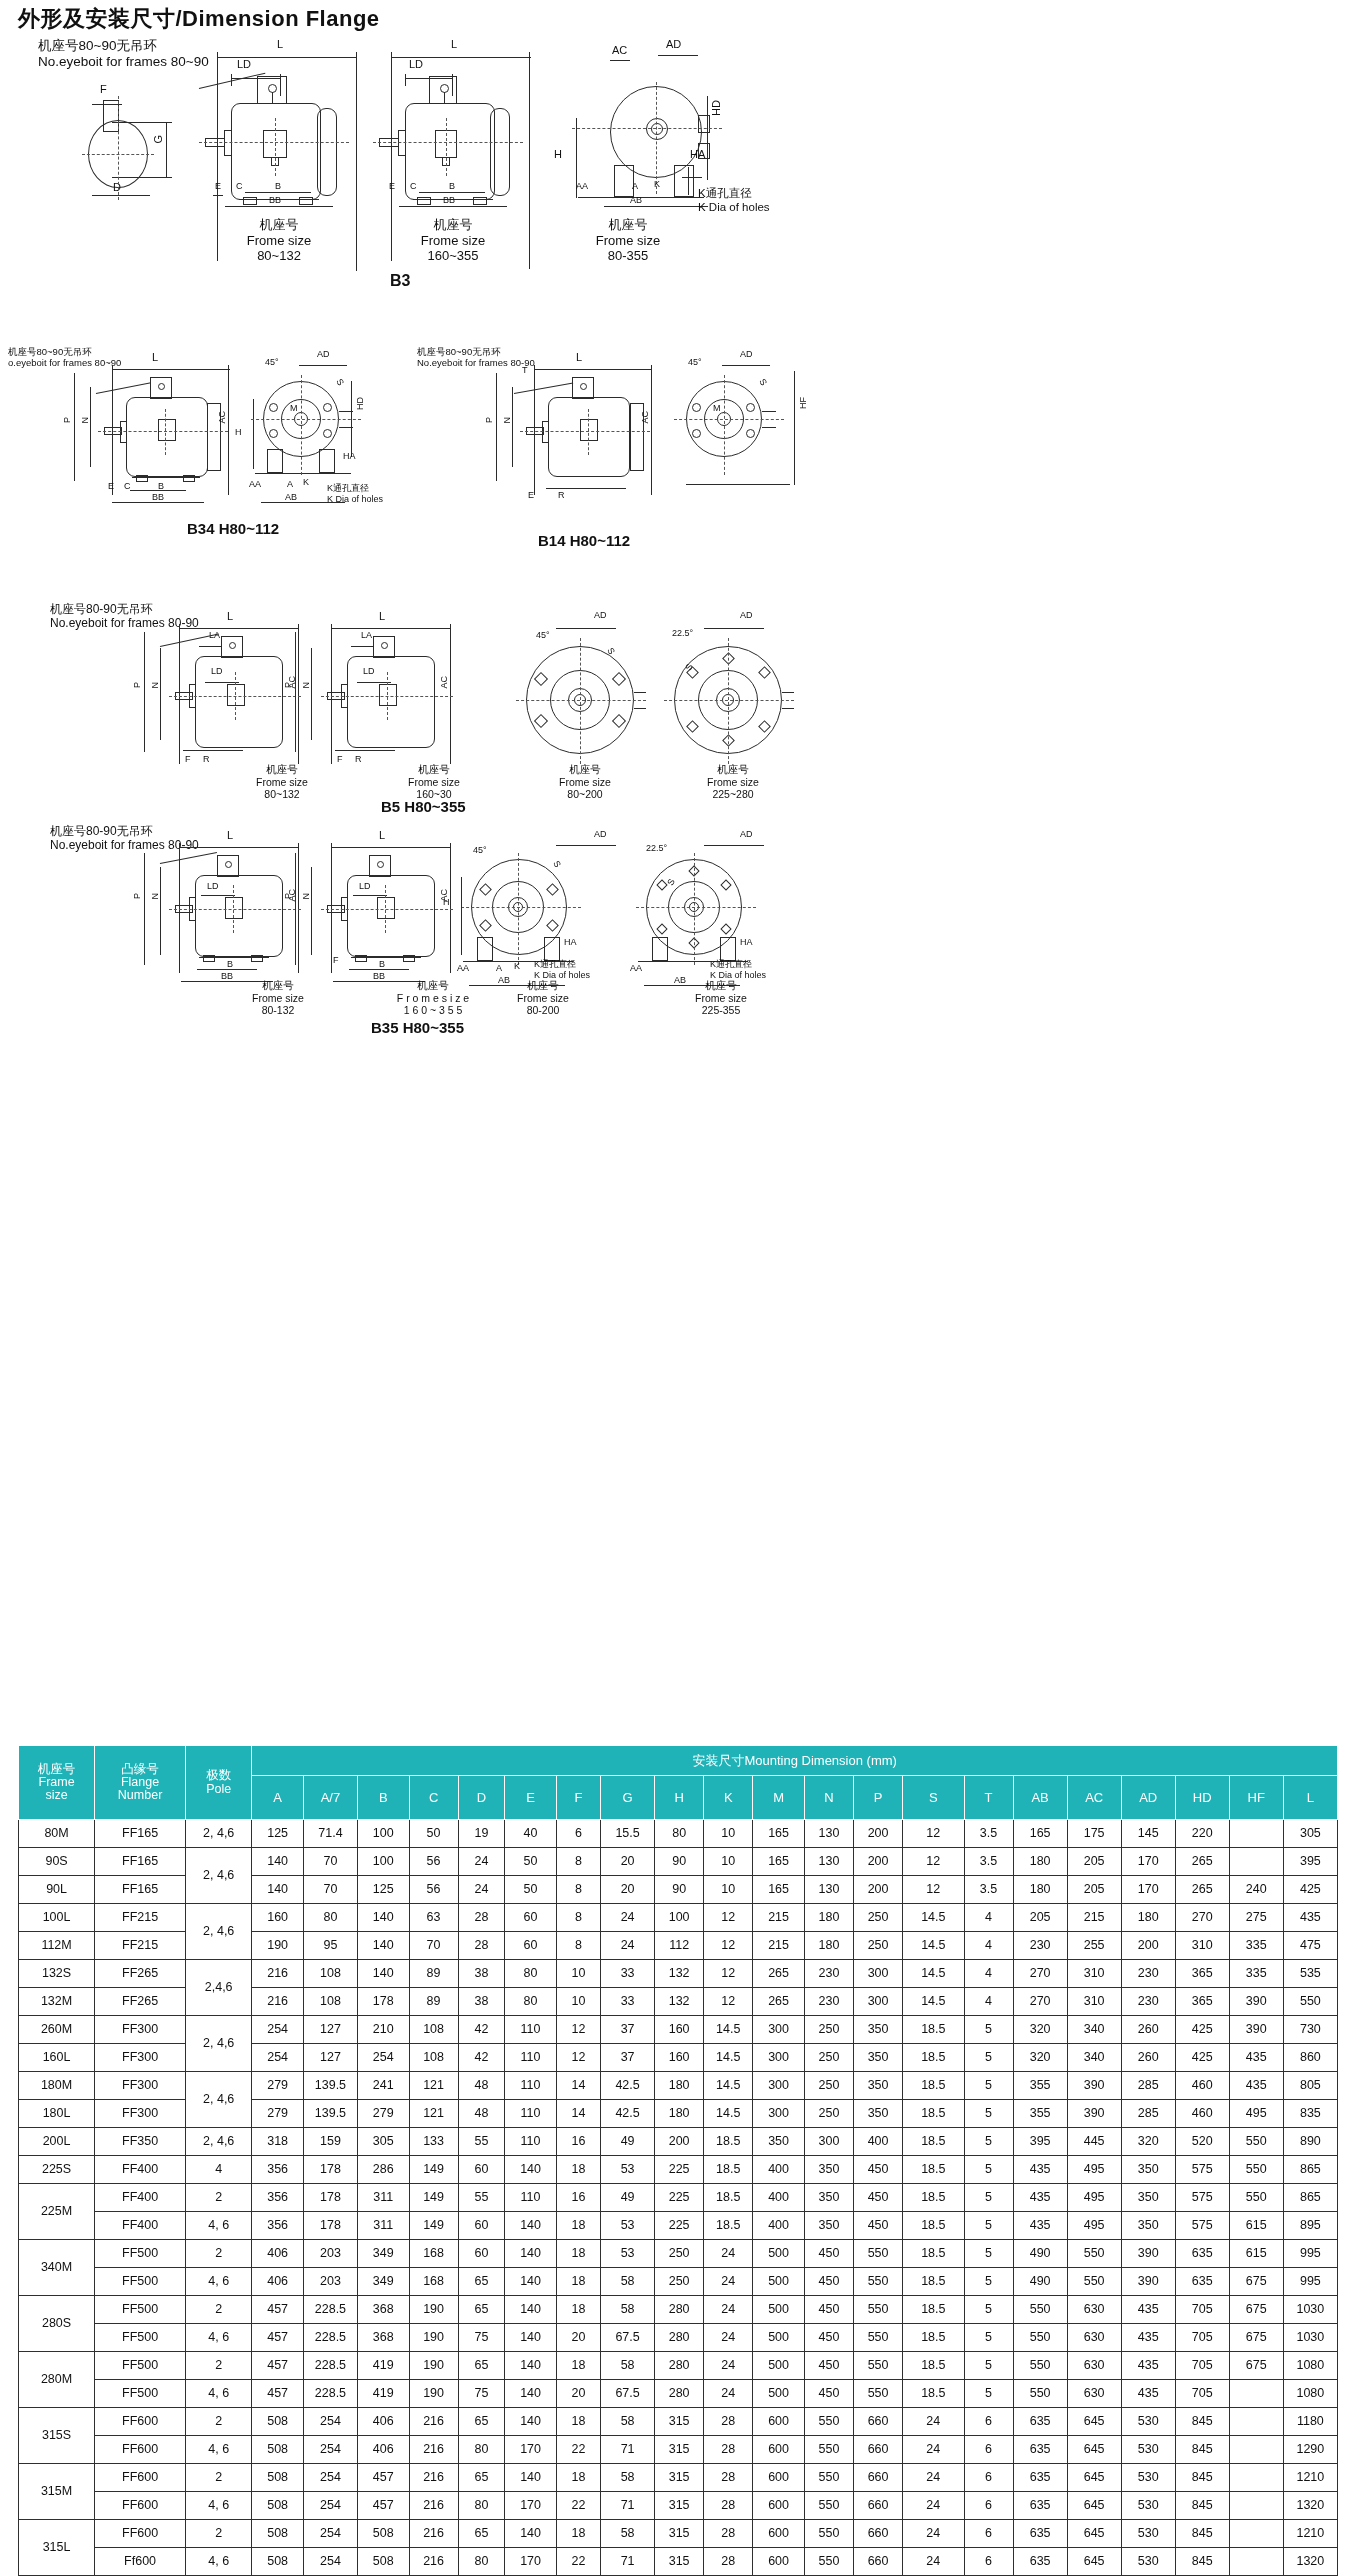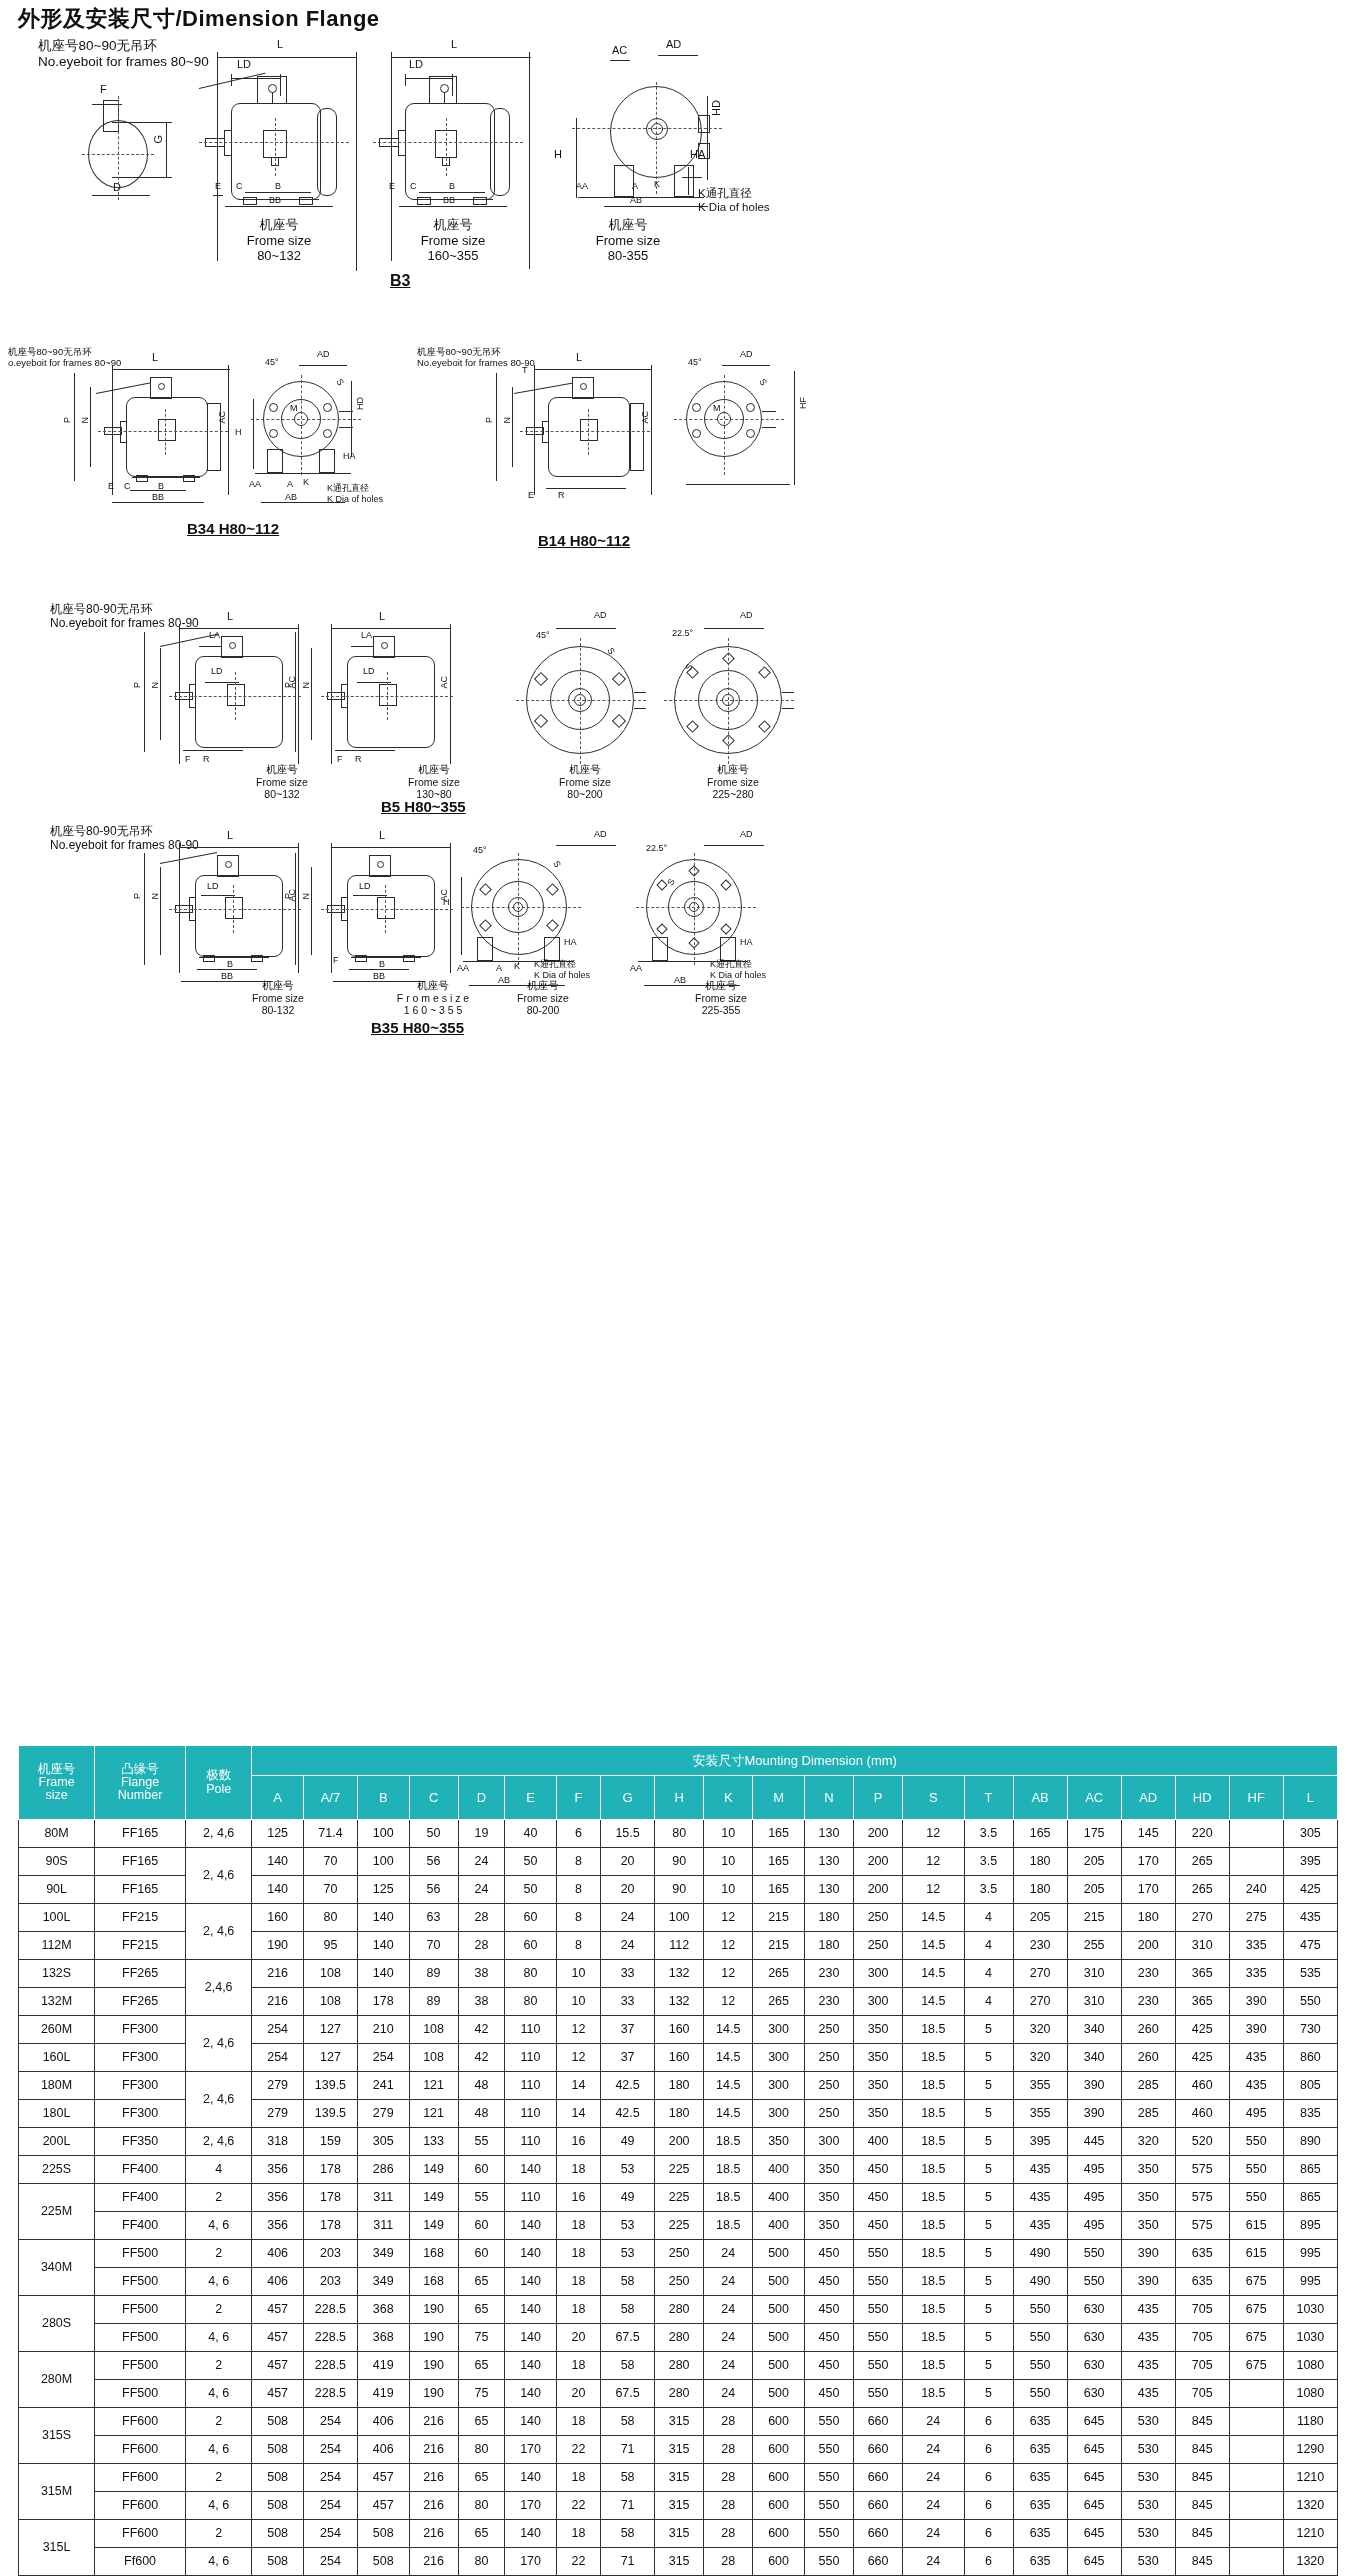--- a/index.html
+++ b/index.html
@@ -24,21 +24,21 @@
   
   .note{ position:absolute; font-size:13.5px; line-height:1.15; white-space:nowrap; }
   .note .cn{ display:block; }
   .note .en{ display:block; }
   .note.small{ font-size:9.5px; }
 
   .cap{ position:absolute; text-align:center; font-size:13px; line-height:1.2; white-space:nowrap; }
   .cap .l1,.cap .l2,.cap .l3{ display:block; }
   .cap.sm{ font-size:10.5px; }
 
-  .seclabel{ position:absolute; font-size:15px; font-weight:bold; white-space:nowrap;text-decoration:underline; }
+  .seclabel{ position:absolute; font-size:15px; font-weight:bold; white-space:nowrap; }
   .seclabel.big{ font-size:16px; }
 
   .kdia{ position:absolute; font-size:11.5px; line-height:1.2; white-space:nowrap; }
   .kdia.sm{ font-size:9px; }
 
   .dimtxt{ position:absolute; font-size:11px; white-space:nowrap; }
   .dimtxt.v{ writing-mode:vertical-rl; transform:rotate(180deg); }
   .dimtxt.sm{ font-size:9px; }
 
   
@@ -431,21 +431,21 @@
     <div class="ln v1px" style="left:311px; top:648px; height:92px;"></div>
     <div class="dimtxt v sm" style="left:439px; top:676px;">AC</div>
     <div class="dimtxt sm" style="left:337px; top:754px;">F</div>
     <div class="dimtxt sm" style="left:355px; top:754px;">R</div>
     <div class="ln h1px" style="left:335px; top:750px; width:60px;"></div>
   </div>
 
   <div class="cap sm" style="left:379px; top:763px; width:110px;">
     <span class="l1">机座号</span>
     <span class="l2">Frome size</span>
-    <span class="l3">130~80</span>
+    <span class="l3">160~30</span>
   </div>
 
   <div class="dw">
     <div class="dimtxt sm" style="left:594px; top:610px;">AD</div>
     <div class="ln h1px" style="left:556px; top:628px; width:60px;"></div>
     <div class="dimtxt sm" style="left:536px; top:630px;">45°</div>
     <div class="dimtxt sm" style="left:608px; top:646px; transform:rotate(62deg);">S</div>
     <div class="circ" style="left:526px; top:646px; width:108px; height:108px;"></div>
     <div class="circ" style="left:550px; top:670px; width:60px; height:60px;"></div>
     <div class="circ" style="left:568px; top:688px; width:24px; height:24px;"></div>

